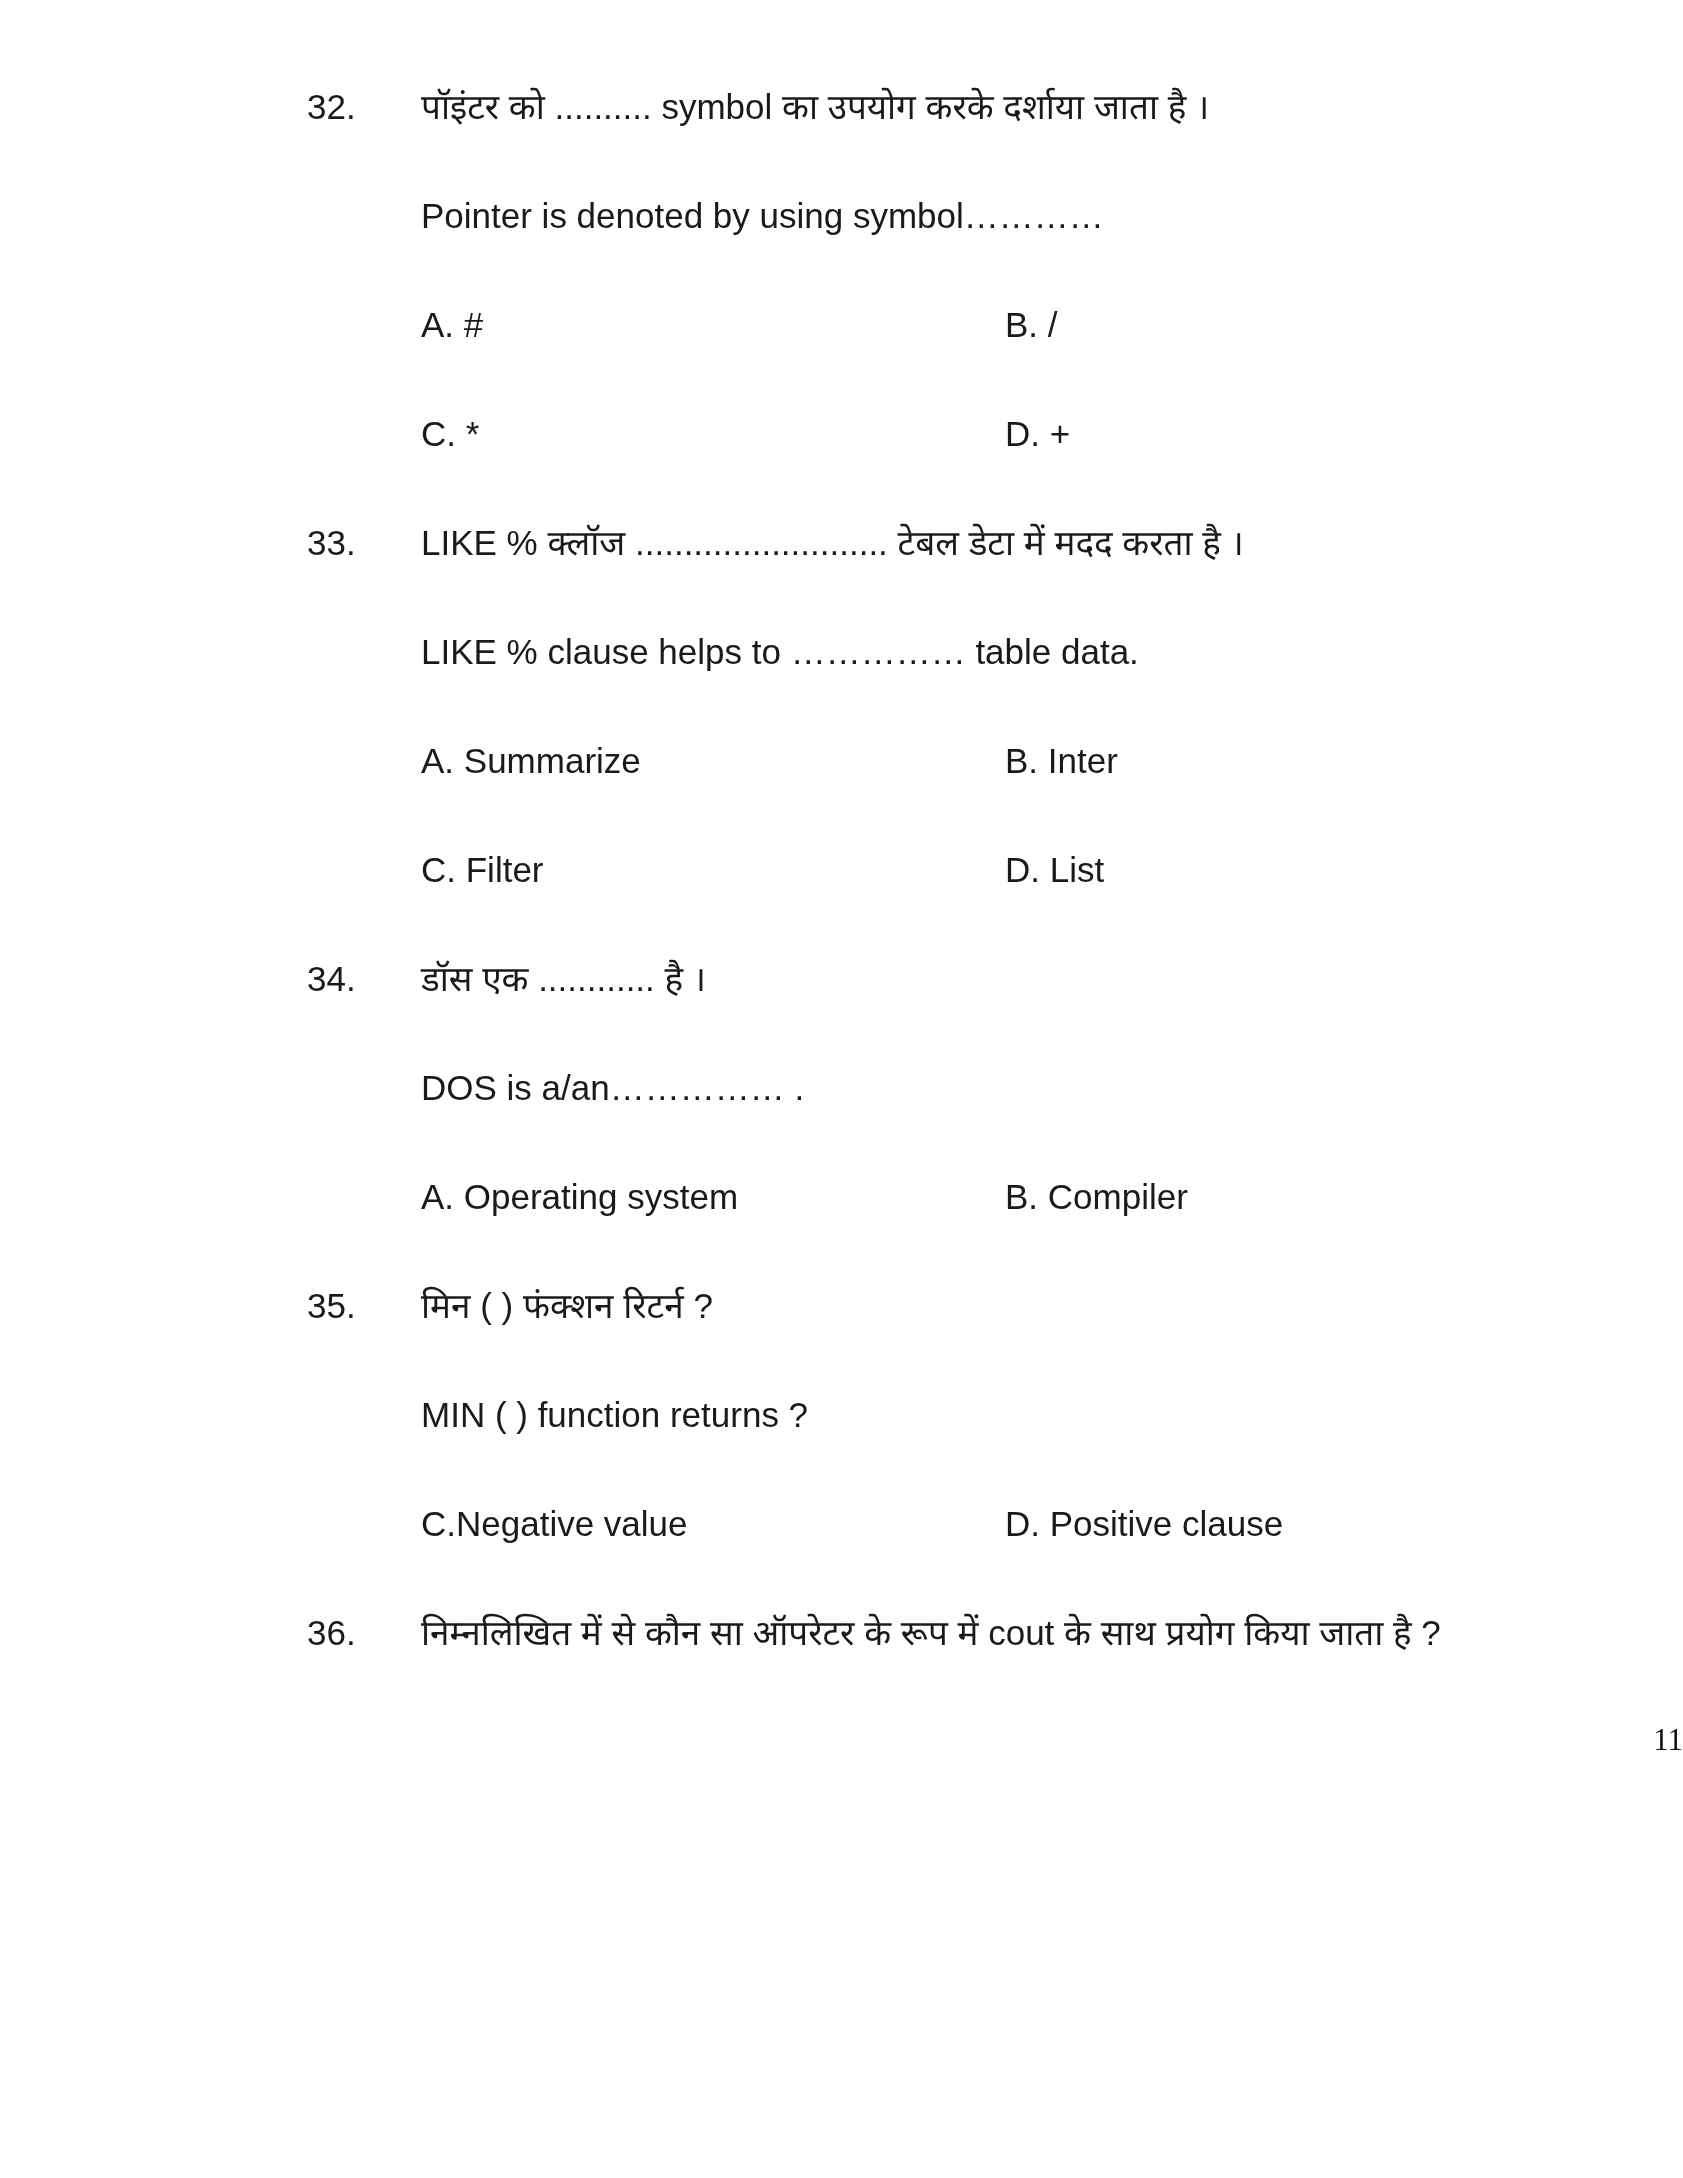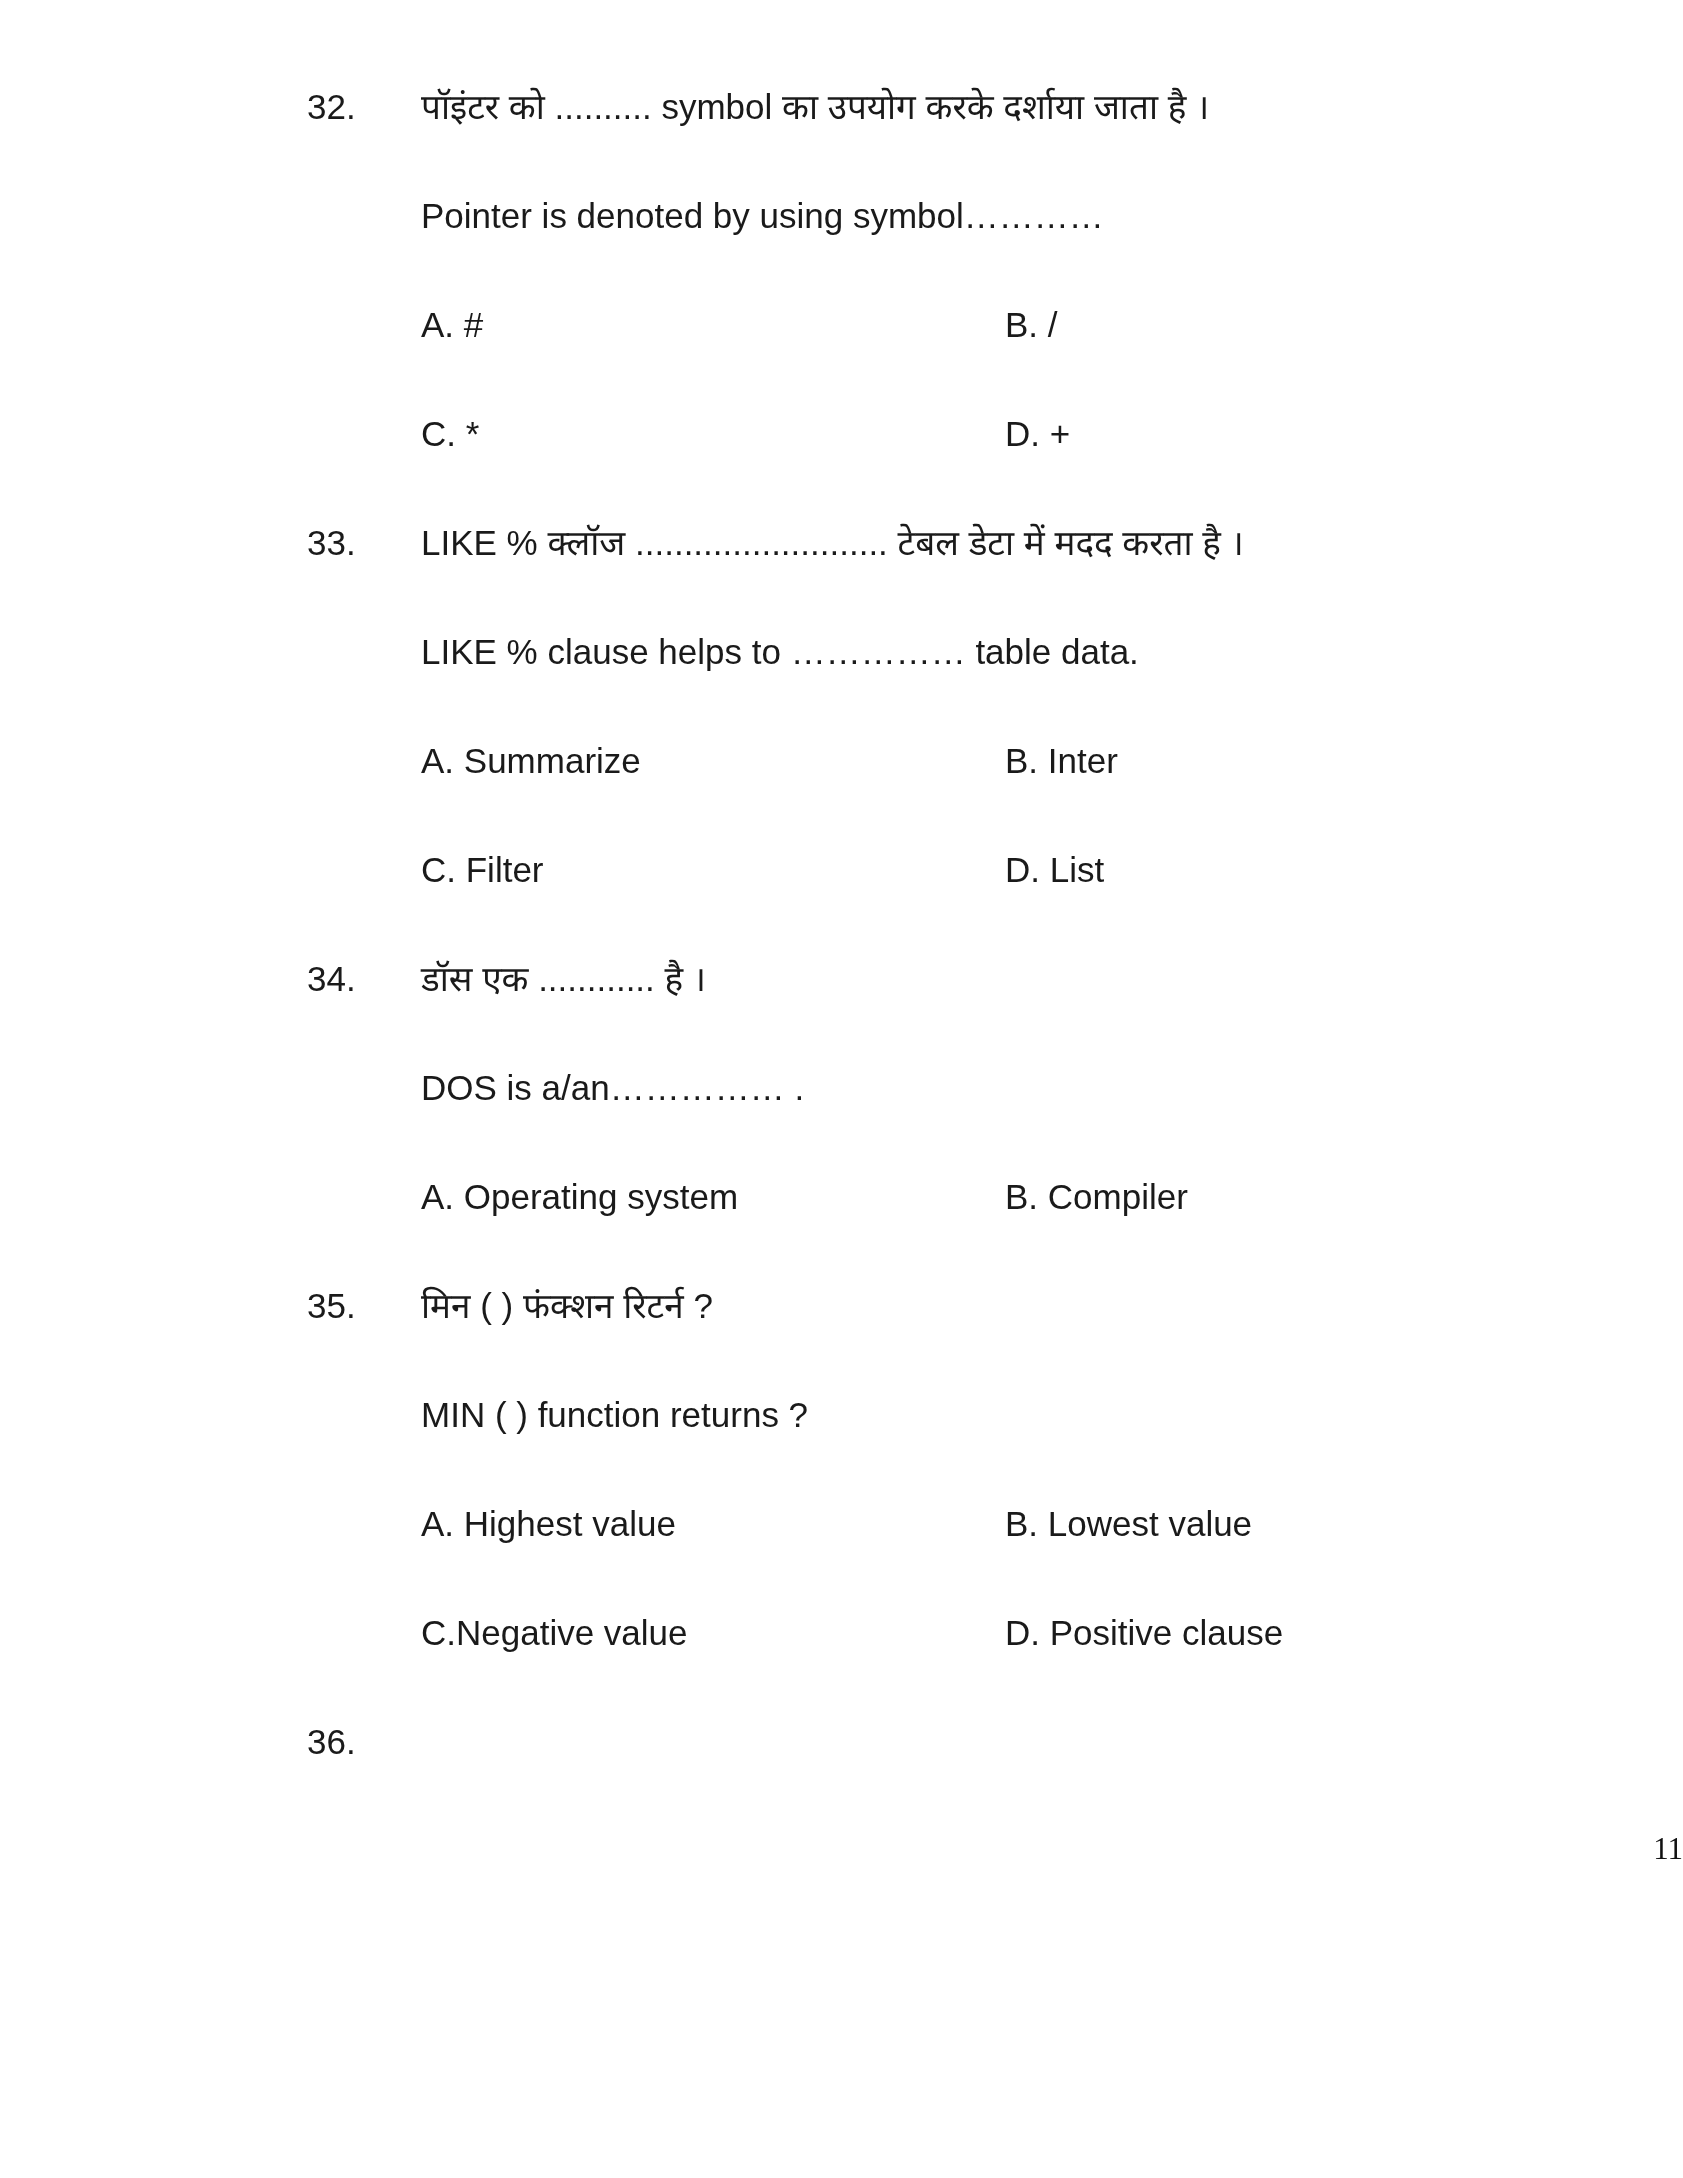--- a/index.html
+++ b/index.html
@@ -106,31 +106,28 @@
 
   <section>
     <div class="line">
       <span class="qnum">35.</span>
       <span>मिन ( ) फंक्शन रिटर्न ?</span>
     </div>
     <div class="line">
       <span>MIN ( ) function returns ?</span>
     </div>
     <div class="line options">
-      <span>A. Highest value</span>
-      <span class="opt-b">B. Lowest value</span>
-    </div>
-    <div class="line options">
       <span>C.Negative value</span>
       <span class="opt-b">D. Positive clause</span>
     </div>
   </section>
 
   <section>
     <div class="line">
       <span class="qnum">36.</span>
+      <span>निम्नलिखित में से कौन सा ऑपरेटर के रूप में cout  के साथ प्रयोग किया जाता है ?</span>
     </div>
   </section>
 
   <div class="page-footer">11</div>
 
 </div>
 
 
 </body></html>

